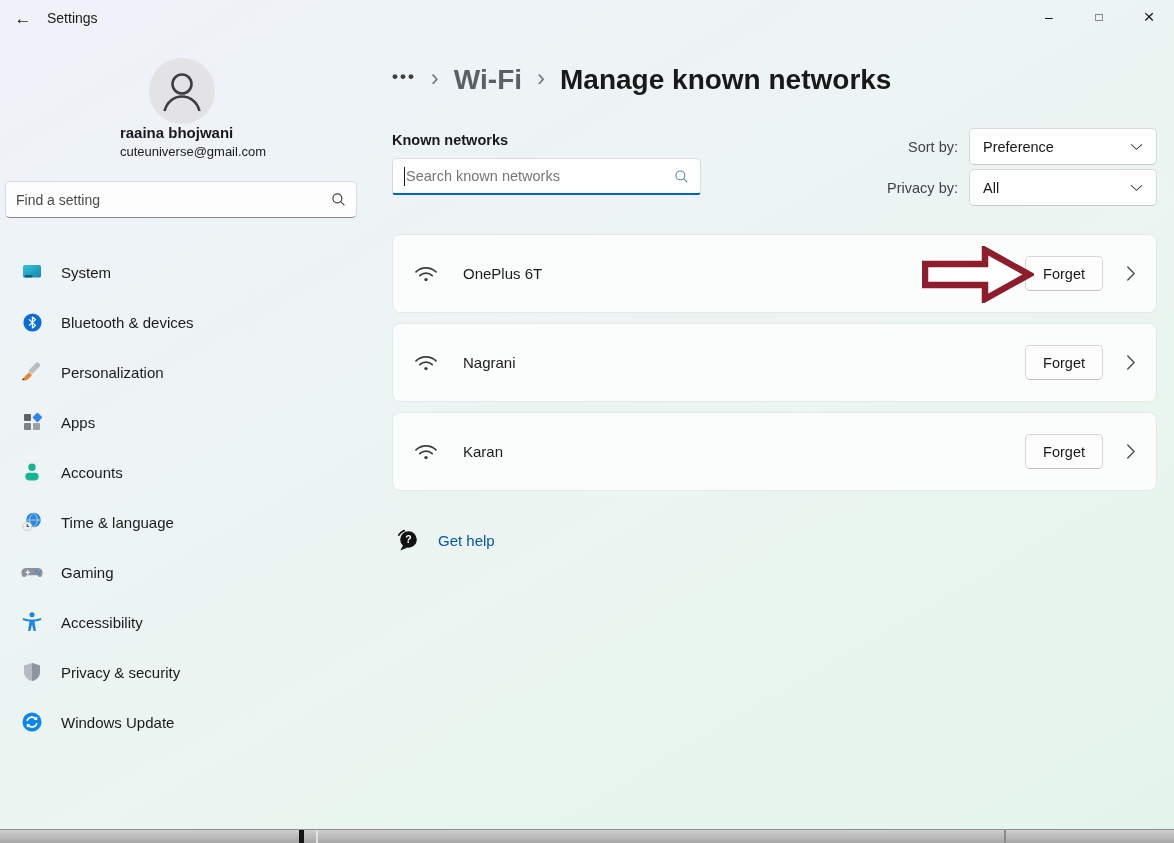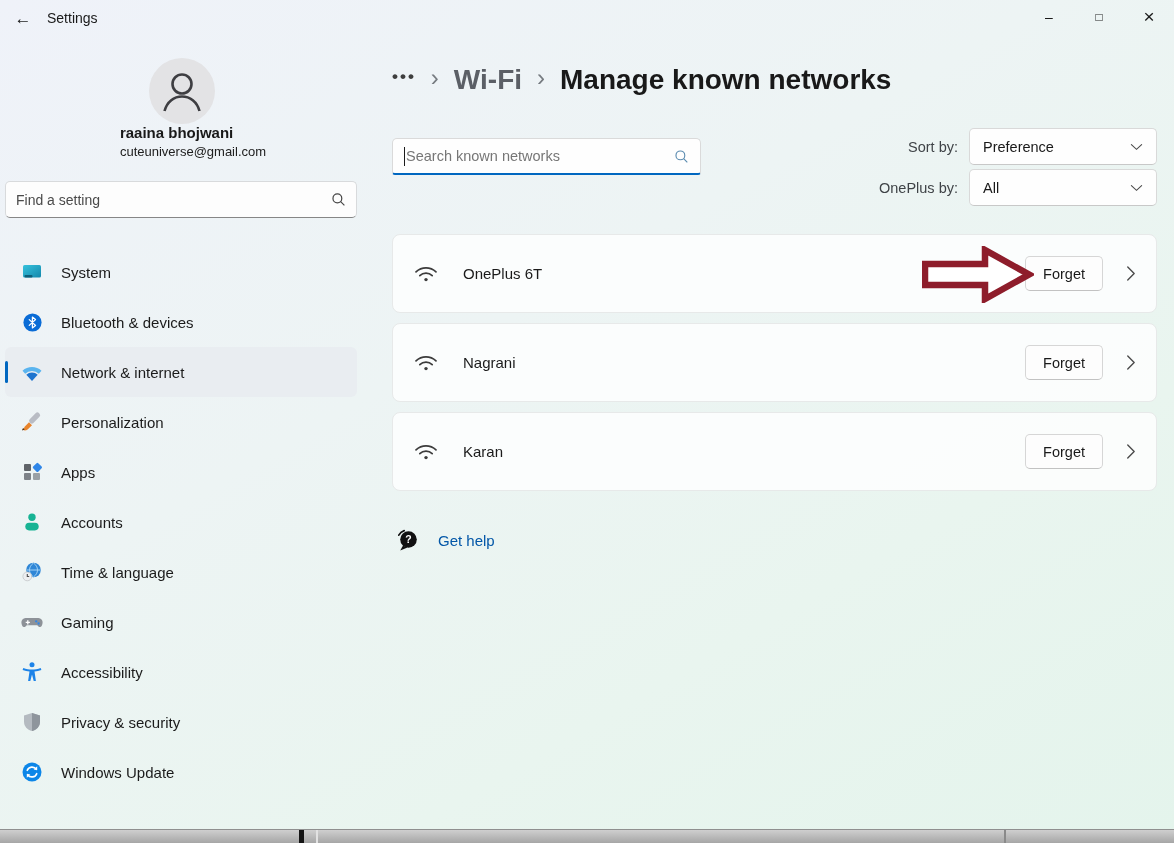--- a/index.html
+++ b/index.html
@@ -167,29 +167,20 @@
       </li>
       <li>
         <span class="icon">
           <svg width="21" height="21" viewBox="0 0 22 22">
               <circle cx="11" cy="11" r="9.5" fill="#0a6cd6"></circle>
             <path d="M7.6 8l6.6 6.2L10.9 16.7V5.3l3.3 2.5L7.6 14" stroke="#ffffff" stroke-width="1.3" fill="none" stroke-linejoin="round" stroke-linecap="round"></path>
             </svg>
         </span>
         <span class="label">Bluetooth &amp; devices</span>
       </li>
-      <li class="selected">
-        <span class="icon">
-          <svg width="24" height="24" viewBox="0 0 24 24">
-            <path d="M2.5 10.8a14 14 0 0 1 19 0l-2.7 2.9a10 10 0 0 0-13.6 0z" fill="#5ab4ef"></path>
-            <path d="M6.3 14.8a8.2 8.2 0 0 1 11.4 0L12 21z" fill="#1d74cf"></path>
-            </svg>
-        </span>
-        <span class="label">Network &amp; internet</span>
-      </li>
       <li>
         <span class="icon">
           <svg width="22" height="22" viewBox="0 0 22 22">
             <rect x="11" y="0.5" width="5.2" height="13" rx="2.2" transform="rotate(45 13.6 7)" fill="#b9bcc4"></rect>
             <path d="M8 11.2l3 3-4.4 4.3c-1.8 1.3-4.3 1.1-5.5-.2 1.4-.3 2.1-1.1 2.3-2.4z" fill="#e8842c"></path>
             <path d="M1 19.6l2.7-1.1-1.7-1.5z" fill="#47341f"></path>
             </svg>
         </span>
         <span class="label">Personalization</span>
       </li>
@@ -272,41 +263,42 @@
     <div class="breadcrumb">
       <span class="crumb-ellipsis">•••</span>
       <span class="crumb-sep">›</span>
       <span class="crumb-parent">Wi-Fi</span>
       <span class="crumb-sep">›</span>
       <span class="crumb-current">Manage known networks</span>
     </div>
 
     <div class="controls-row">
       <div class="left-col">
+        <div class="section-label">Known networks</div>
         <div class="net-search">
           <span class="caret"></span>
           <input type="text" placeholder="Search known networks" style="">
           <svg width="15" height="15" viewBox="0 0 16 16">
             <circle cx="6.8" cy="6.8" r="4.7" stroke="#5a8bb0" stroke-width="1.2" fill="none"></circle>
             <path d="M10.3 10.3L14.2 14.2" stroke="#5a8bb0" stroke-width="1.2"></path>
           </svg>
         </div>
       </div>
       <div class="sf-col">
         <div class="sf-row">
           <span class="sf-label">Sort by:</span>
           <div class="dropdown">
             <span class="value">Preference</span>
             <svg width="13" height="8" viewBox="0 0 14 8">
               <path d="M1.5 1.5L7 6.5l5.5-5" stroke="#4b4b4b" stroke-width="1.2" fill="none" stroke-linecap="round"></path>
               </svg>
           </div>
         </div>
         <div class="sf-row">
-          <span class="sf-label">OnePlus by:</span>
+          <span class="sf-label">Privacy by:</span>
           <div class="dropdown">
             <span class="value">All</span>
             <svg width="13" height="8" viewBox="0 0 14 8">
               <path d="M1.5 1.5L7 6.5l5.5-5" stroke="#4b4b4b" stroke-width="1.2" fill="none" stroke-linecap="round"></path>
               </svg>
           </div>
         </div>
       </div>
     </div>
 

